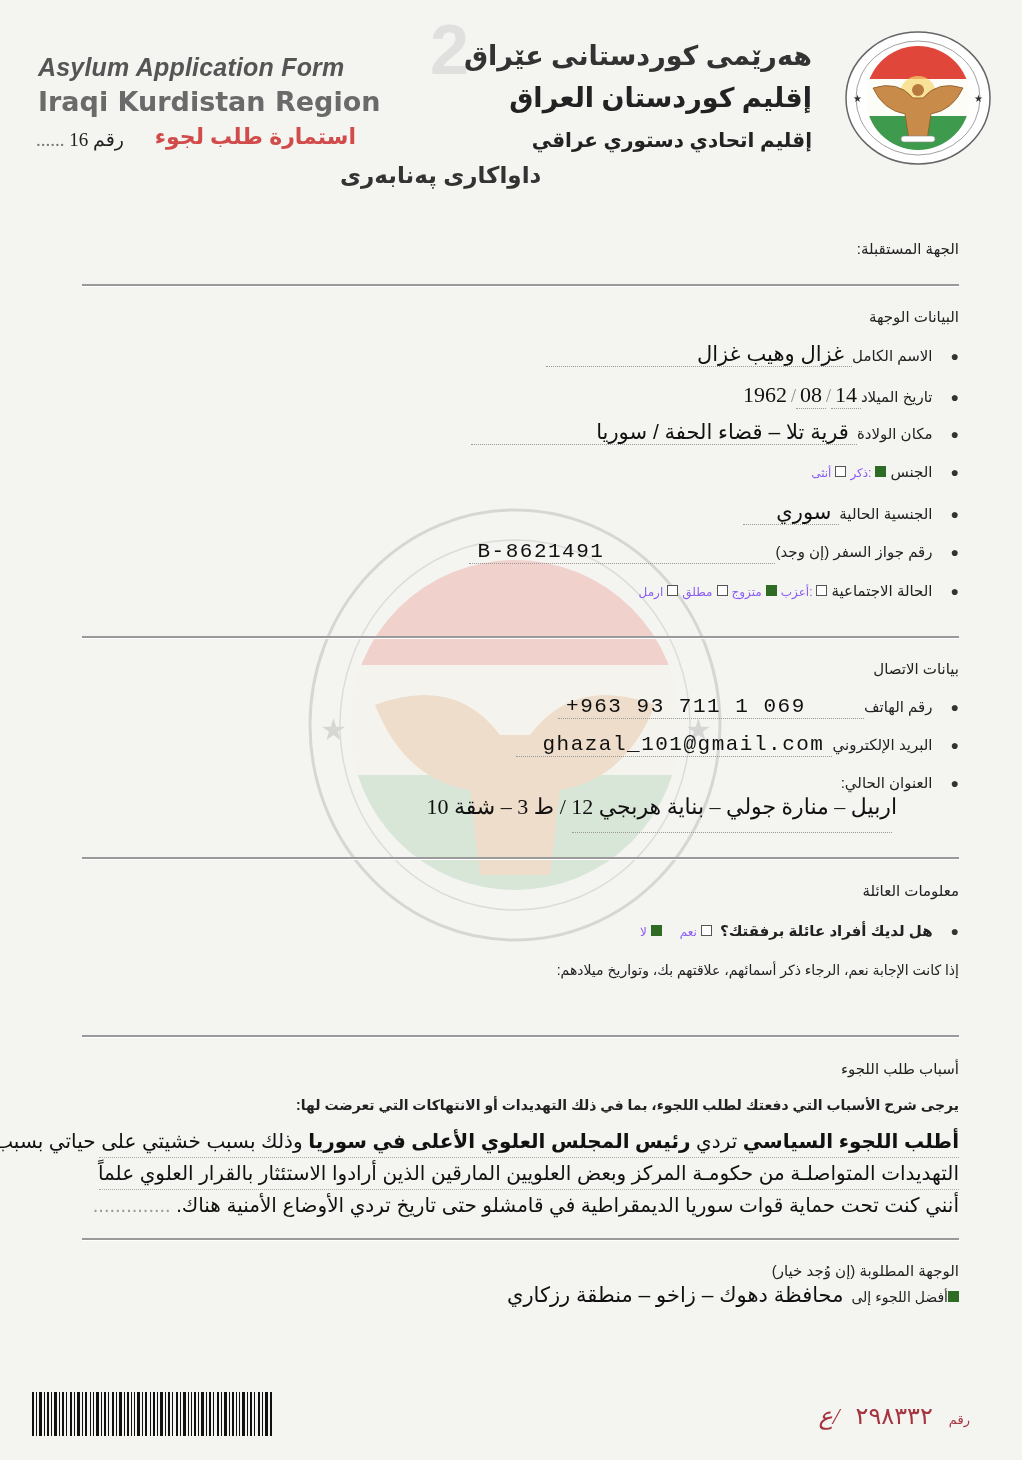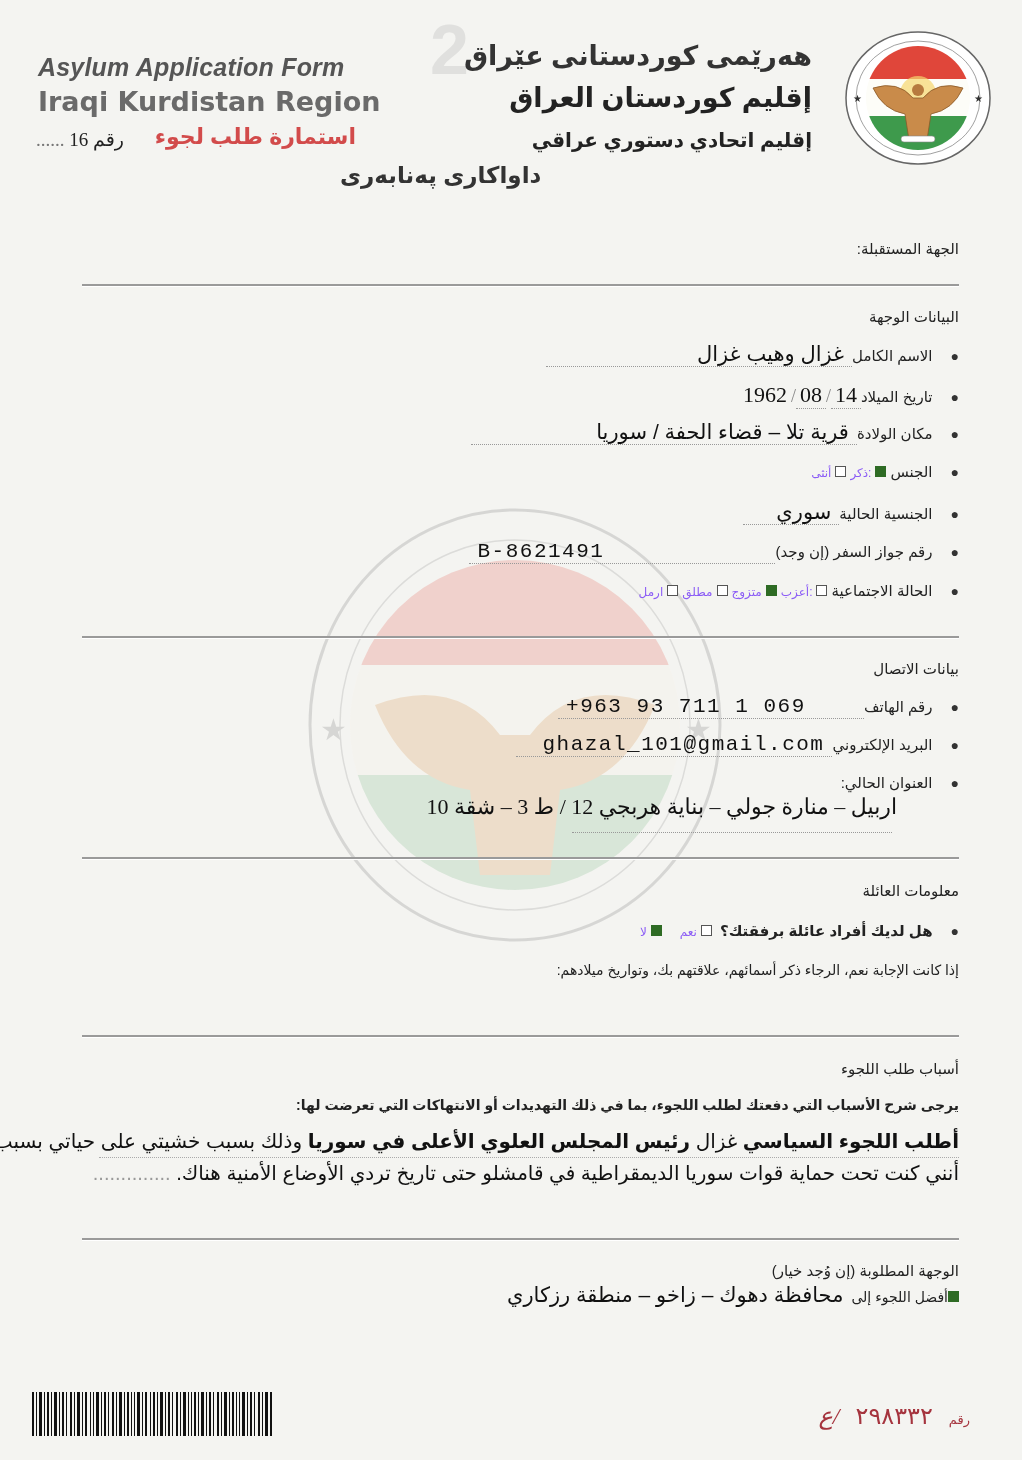--- a/index.html
+++ b/index.html
@@ -216,21 +216,22 @@
 </div>
 
 <div class="section-title" style="top:962px;font-size:14px;">إذا كانت الإجابة نعم، الرجاء ذكر أسمائهم، علاقتهم بك، وتواريخ ميلادهم:</div>
 
 <div class="sep" style="top:1035px;"></div>
 
 <div class="section-title" style="top:1060px;">أسباب طلب اللجوء</div>
 <div class="section-title" style="top:1097px;font-size:14px;font-weight:bold;">يرجى شرح الأسباب التي دفعتك لطلب اللجوء، بما في ذلك التهديدات أو الانتهاكات التي تعرضت لها:</div>
 
 <div class="reason-body">
-  <span class="reason-line"><b>أطلب اللجوء السياسي</b><span> غزال </span><b>رئيس المجلس العلوي الأعلى في سوريا</b><span> وذلك بسبب خشيتي على حياتي بسبب</span></span>
+  <span class="reason-line"><b>أطلب اللجوء السياسي</b><span> تردي </span><b>رئيس المجلس العلوي الأعلى في سوريا</b><span> وذلك بسبب خشيتي على حياتي بسبب</span></span>
+  <span class="reason-line">التهديدات المتواصلـة من حكومـة المركز وبعض العلويين المارقين الذين أرادوا الاستئثار بالقرار العلوي علماً</span>
   <span class="reason-line" style="border-bottom:none;"><span>أنني كنت تحت حماية قوات سوريا الديمقراطية في قامشلو حتى تاريخ تردي الأوضاع الأمنية هناك.</span><span style="color:#999;letter-spacing:1px;"> ..............</span></span>
 </div>
 
 <div class="sep" style="top:1238px;"></div>
 
 <div class="section-title" style="top:1262px;">الوجهة المطلوبة (إن وُجد خيار)</div>
 <div class="field-row" style="top:1283px;">
   <span class="box checked" style="margin:0;"></span>
   <span class="label" style="font-size:14px;">أفضل اللجوء إلى</span>
   <span class="value" style="font-size:21px;">محافظة دهوك – زاخو – منطقة رزكاري</span>

